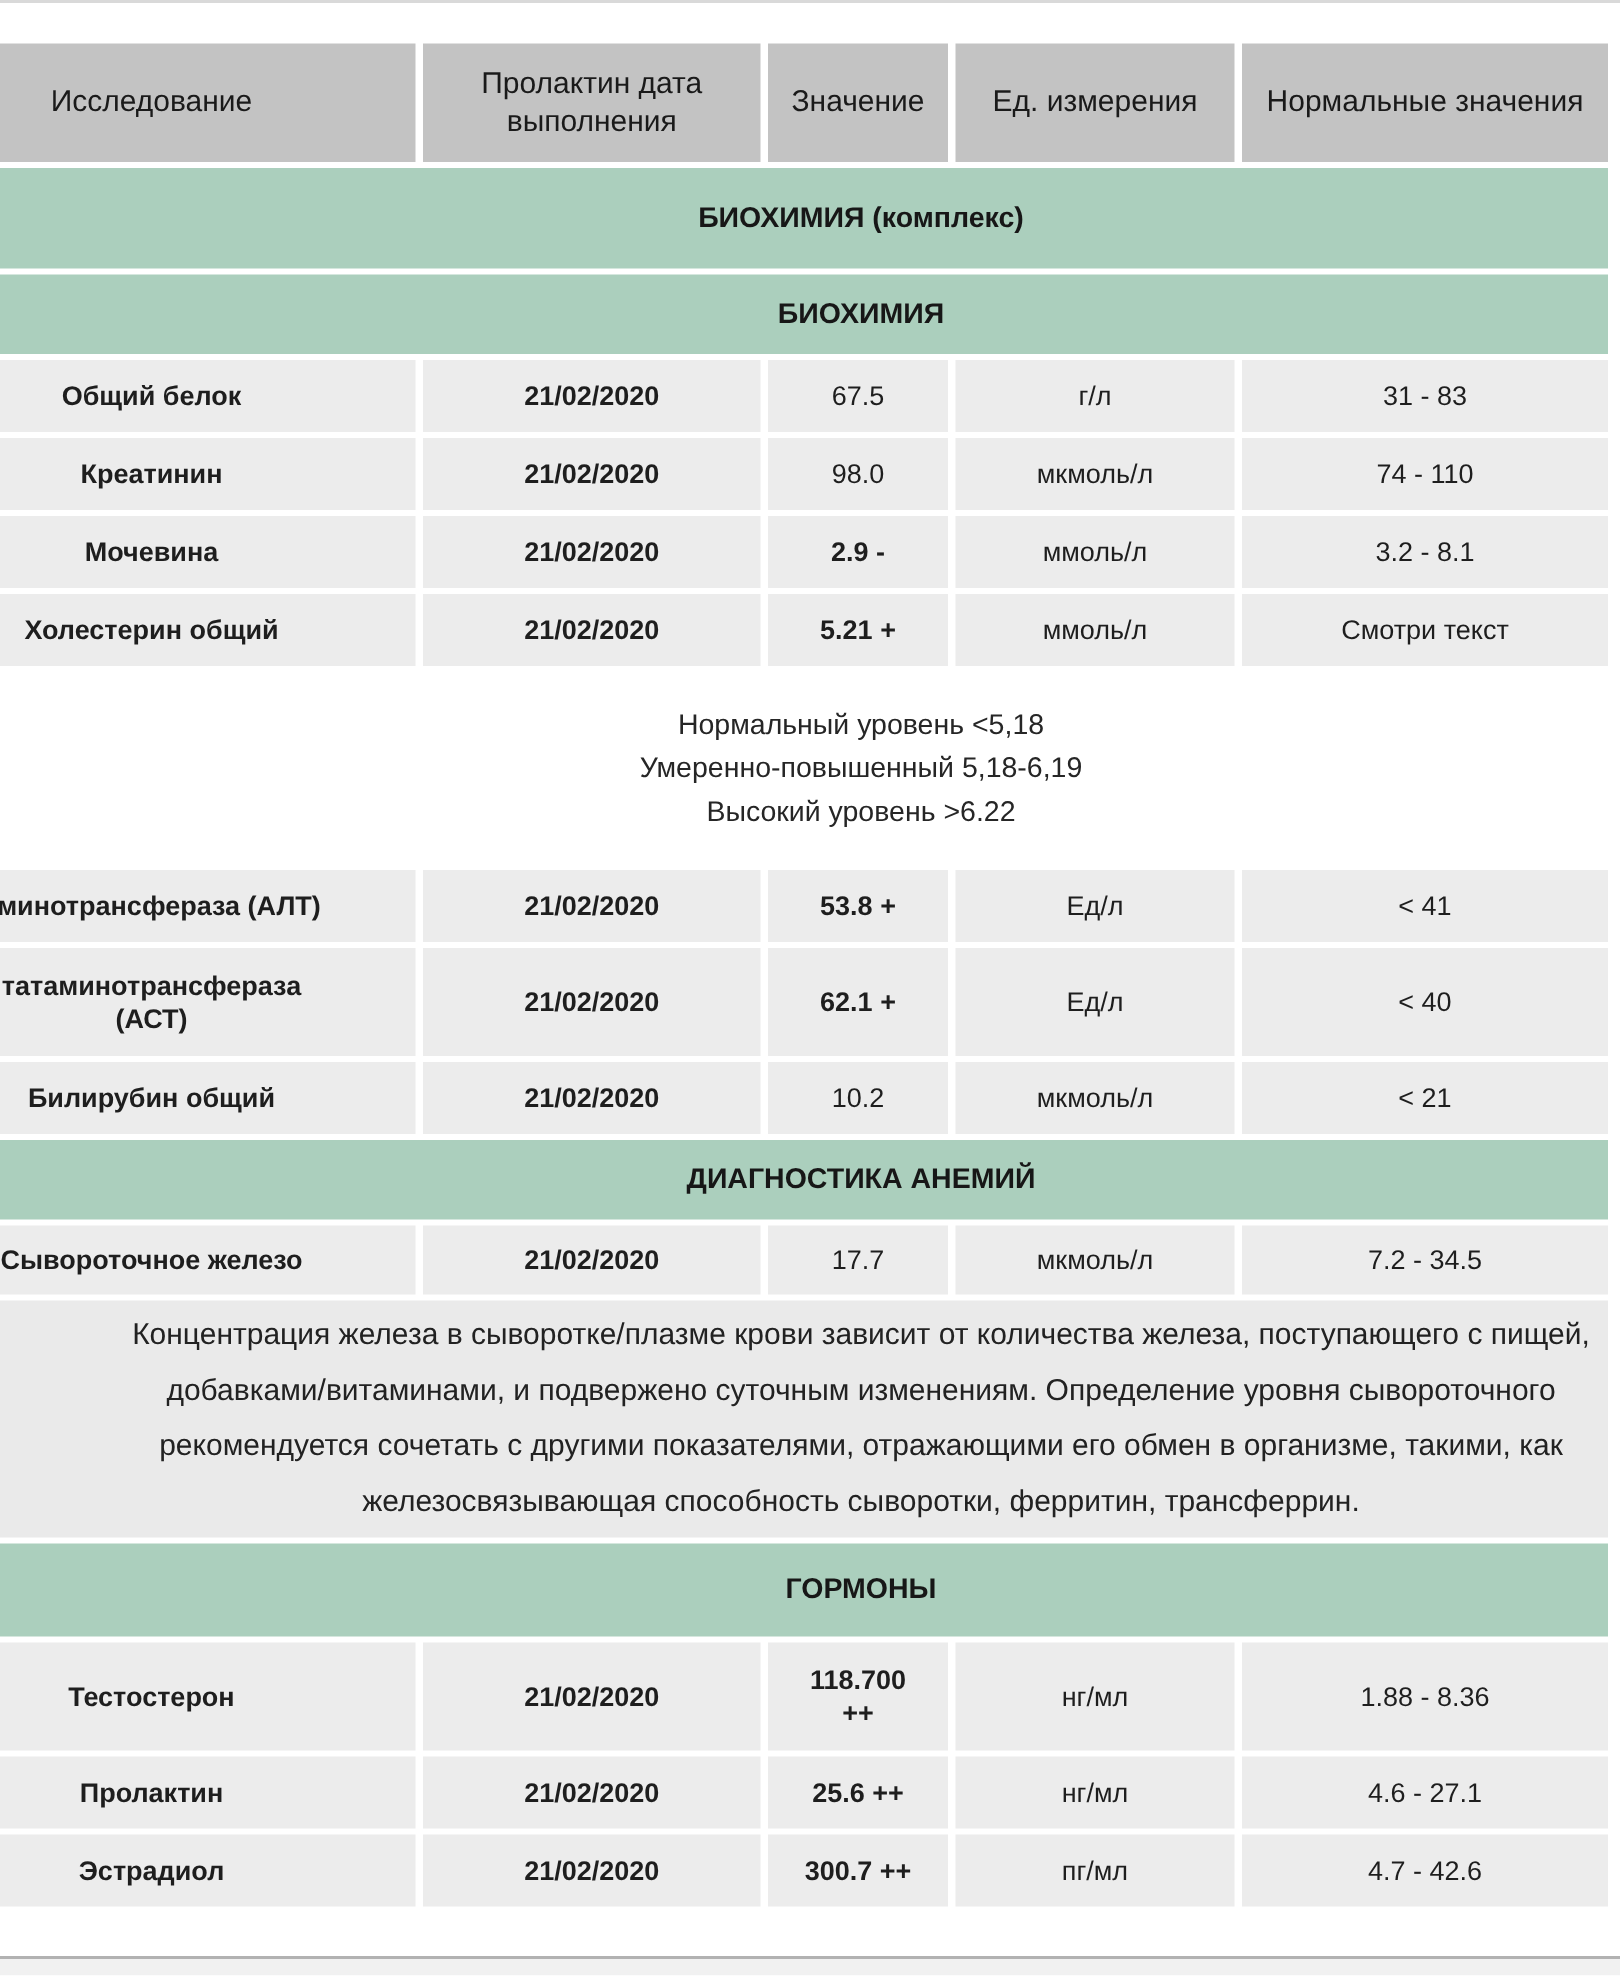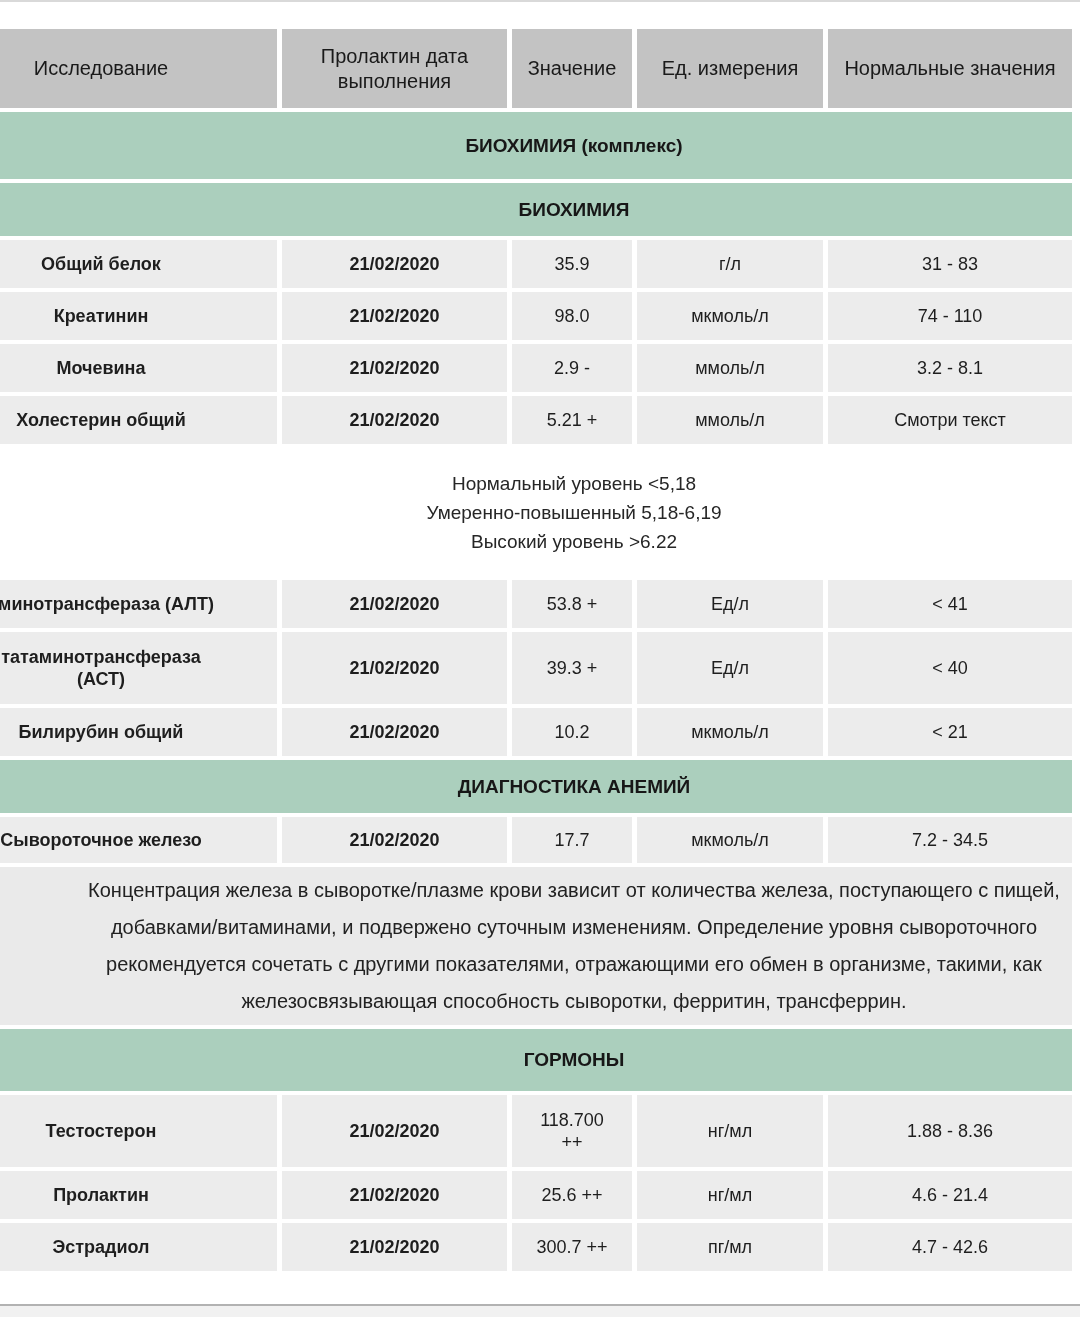--- a/index.html
+++ b/index.html
@@ -49,21 +49,21 @@
     color:#171717;
   }
   tr.sect-complex td{height:67px;}
   tr.sect-bio td{height:53px;}
   tr.sect-anemia td{height:53px;}
   tr.sect-horm td{height:62px;}
   tr.data td{height:48px;}
   tr.data.tall td{height:72px;}
   tr.data.iron td{height:46px;}
   td.name, td.date{font-weight:700;}
-  td.val.b{font-weight:400;}
+  td.val.b{font-weight:700;}
   tr.note td{
     background:#ffffff;
     height:128px;
     font-size:19px;
     line-height:29px;
     color:#262626;
   }
   tr.para td{
     background:var(--para-gray);
     height:158px;
@@ -107,21 +107,21 @@
         <td colspan="6">БИОХИМИЯ (комплекс)</td>
       </tr>
 
       <tr class="section sect-bio">
         <td colspan="6">БИОХИМИЯ</td>
       </tr>
 
       <tr class="data">
         <td class="name">Общий белок</td>
         <td class="date">21/02/2020</td>
-        <td class="val">35.9</td>
+        <td class="val">67.5</td>
         <td>г/л</td>
         <td>31 - 83</td>
         <td></td>
       </tr>
 
       <tr class="data">
         <td class="name">Креатинин</td>
         <td class="date">21/02/2020</td>
         <td class="val">98.0</td>
         <td>мкмоль/л</td>
@@ -163,21 +163,21 @@
         <td>&lt; 41</td>
         <td></td>
       </tr>
 
       <tr class="data tall">
         <td class="name">
           <div>татаминотрансфераза</div>
           <div>(АСТ)</div>
         </td>
         <td class="date">21/02/2020</td>
-        <td class="val b">39.3 +</td>
+        <td class="val b">62.1 +</td>
         <td>Ед/л</td>
         <td>&lt; 40</td>
         <td></td>
       </tr>
 
       <tr class="data">
         <td class="name">Билирубин общий</td>
         <td class="date">21/02/2020</td>
         <td class="val">10.2</td>
         <td>мкмоль/л</td>
@@ -221,21 +221,21 @@
         <td>нг/мл</td>
         <td>1.88 - 8.36</td>
         <td></td>
       </tr>
 
       <tr class="data">
         <td class="name">Пролактин</td>
         <td class="date">21/02/2020</td>
         <td class="val b">25.6 ++</td>
         <td>нг/мл</td>
-        <td>4.6 - 21.4</td>
+        <td>4.6 - 27.1</td>
         <td></td>
       </tr>
 
       <tr class="data">
         <td class="name">Эстрадиол</td>
         <td class="date">21/02/2020</td>
         <td class="val b">300.7 ++</td>
         <td>пг/мл</td>
         <td>4.7 - 42.6</td>
         <td></td>

